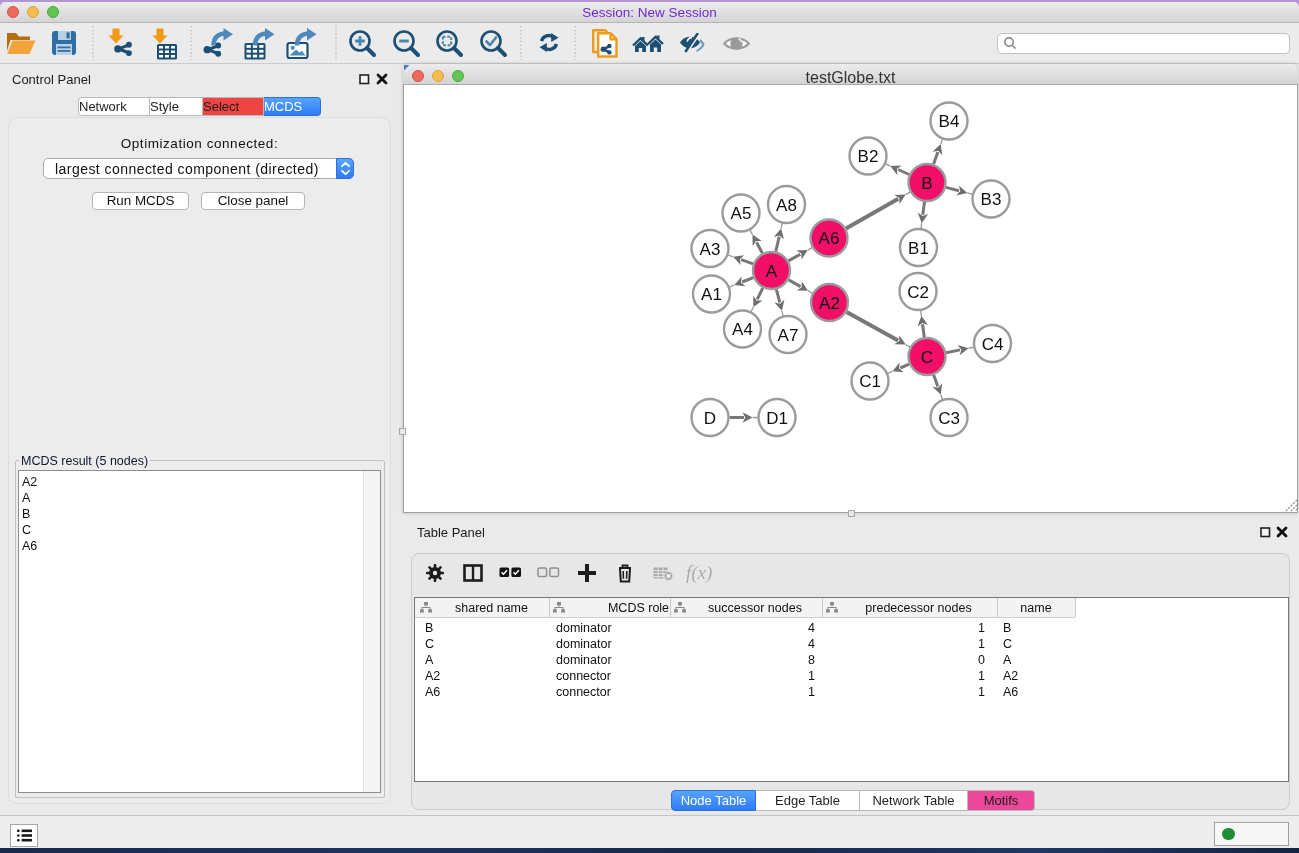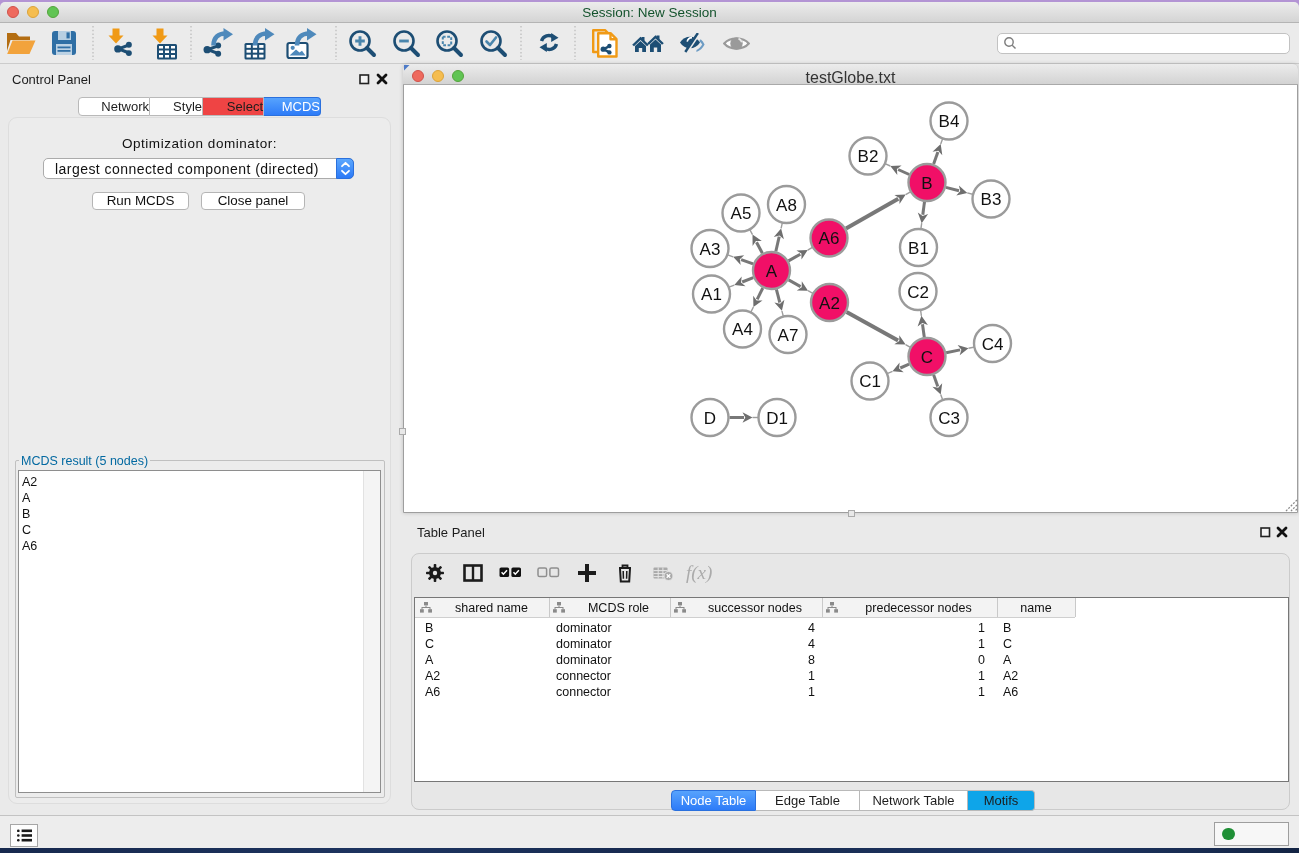--- a/index.html
+++ b/index.html
@@ -6,21 +6,21 @@
 .abs{position:absolute}
 svg{display:block}
 </style></head><body>
 
 <div class="abs" style="left:0;top:0;width:1299px;height:9px;background:#b394d4"></div>
 
 <div class="abs" style="left:0;top:2px;width:1299px;height:20.5px;background:linear-gradient(#ececec,#d4d4d4);border-bottom:1px solid #b4b4b4;border-radius:5px 5px 0 0"></div>
 <div class="abs" style="left:7px;top:6px;width:12px;height:12px;border-radius:50%;background:#ee6a5e;border:1px solid #d0524b"></div>
 <div class="abs" style="left:27px;top:6px;width:12px;height:12px;border-radius:50%;background:#f5bd4f;border:1px solid #dca339"></div>
 <div class="abs" style="left:47px;top:6px;width:12px;height:12px;border-radius:50%;background:#61c454;border:1px solid #54a43c"></div>
-<div class="abs" style="left:0;top:5px;width:1299px;text-align:center;font-size:13.5px;color:#14532d">Session: New Session</div>
+<div class="abs" style="left:0;top:5px;width:1299px;text-align:center;font-size:13.5px;color:#6d28d9">Session: New Session</div>
 
 <div class="abs" style="left:0;top:22.5px;width:1299px;height:41.5px;background:#ebebeb;border-bottom:1px solid #cccccc"></div>
 <svg class="abs" style="left:92.0px;top:26px" width="2" height="34">
     <line x1="1" y1="0" x2="1" y2="34" stroke="#b9b9b9" stroke-width="1.2" stroke-dasharray="1.5 2.2"></line>
   </svg>
 <svg class="abs" style="left:189.5px;top:26px" width="2" height="34">
     <line x1="1" y1="0" x2="1" y2="34" stroke="#b9b9b9" stroke-width="1.2" stroke-dasharray="1.5 2.2"></line>
   </svg>
 <svg class="abs" style="left:335.0px;top:26px" width="2" height="34">
     <line x1="1" y1="0" x2="1" y2="34" stroke="#b9b9b9" stroke-width="1.2" stroke-dasharray="1.5 2.2"></line>
@@ -188,42 +188,42 @@
 <div class="abs" style="left:12px;top:72px;font-size:13px;color:#1d1d1d">Control Panel</div>
 <svg class="abs" style="left:359px;top:74px" width="11" height="11">
     <rect x="1" y="1" width="8.5" height="8.5" fill="#f4f4f4" stroke="#222" stroke-width="1.6"></rect>
   </svg>
 <svg class="abs" style="left:376px;top:73px" width="12" height="12" viewBox="0 0 12 12">
     <path d="M2 2 L10 10 M10 2 L2 10" stroke="#111" stroke-width="2.8" stroke-linecap="round"></path>
   </svg>
 
 <div class="abs" style="left:8px;top:117px;width:383px;height:687px;background:#ececec;border:1px solid #ddd;border-radius:9px"></div>
 
-<div class="abs" style="left:78px;top:97px;height:19px;display:flex;font-size:13px;color:#1d1d1d;text-align:right;line-height:18px">
+<div class="abs" style="left:78px;top:97px;height:19px;display:flex;font-size:13px;color:#1d1d1d;text-align:left;line-height:18px">
 <div style="width:72px;background:#fff;border:1px solid #b9b9b9;border-radius:4px 0 0 4px">Network</div>
 <div style="width:53px;background:#fff;border:1px solid #b9b9b9;border-left:none">Style</div>
 <div style="width:61px;background:#ef4444;border:1px solid #b9b9b9;border-left:none">Select</div>
 <div style="width:57px;background:linear-gradient(#57a3fd,#2d7bf8);border:1px solid #2a70dd;border-left:none;border-radius:0 4px 4px 0;color:#fff">MCDS</div>
 </div>
 
-<div class="abs" style="left:8px;top:136px;width:383px;text-align:center;font-size:13.5px;letter-spacing:0.55px;color:#111">Optimization dominator:</div>
+<div class="abs" style="left:8px;top:136px;width:383px;text-align:center;font-size:13.5px;letter-spacing:0.55px;color:#111">Optimization connected:</div>
 
 <div class="abs" style="left:43px;top:158px;width:311px;height:20.5px;background:#fff;border:1px solid #ababab;border-radius:5px"></div>
 <div class="abs" style="left:55px;top:161px;font-size:14px;letter-spacing:0.45px;color:#111">largest connected component (directed)</div>
 <div class="abs" style="left:336px;top:158px;width:18px;height:20.5px;background:linear-gradient(#5ba7fd,#2c7af7);border:1px solid #2a70dd;border-radius:0 5px 5px 0"></div>
 <svg class="abs" style="left:339.5px;top:161px" width="11" height="15" viewBox="0 0 11 15">
     <path d="M2 5.2 L5.5 1.8 L9 5.2" fill="none" stroke="#fff" stroke-width="1.8" stroke-linecap="round" stroke-linejoin="round"></path>
     <path d="M2 9.8 L5.5 13.2 L9 9.8" fill="none" stroke="#fff" stroke-width="1.8" stroke-linecap="round" stroke-linejoin="round"></path>
   </svg>
 
 <div class="abs" style="left:92px;top:192px;width:97px;height:17.5px;background:#fff;border:1px solid #b5b5b5;border-radius:4px;font-size:13.4px;text-align:center;line-height:16px;color:#111">Run MCDS</div>
 <div class="abs" style="left:201px;top:192px;width:104px;height:17.5px;background:#fff;border:1px solid #b5b5b5;border-radius:4px;font-size:13.4px;text-align:center;line-height:16px;color:#111">Close panel</div>
 
 <div class="abs" style="left:15px;top:460px;width:370px;height:338px;border:1px solid #c0c0c0;border-radius:2px"></div>
-<div class="abs" style="left:19px;top:454px;background:#ececec;padding:0 2px;font-size:12.5px;color:#0369a1">MCDS result (5 nodes)</div>
+<div class="abs" style="left:19px;top:454px;background:#ececec;padding:0 2px;font-size:12.5px;color:#0f172a">MCDS result (5 nodes)</div>
 <div class="abs" style="left:18px;top:470px;width:363px;height:323px;background:#fff;border:1px solid #8e8e8e"></div>
 <div class="abs" style="left:363px;top:471px;width:17px;height:321px;background:#f4f4f4;border-left:1px solid #e2e2e2"></div>
 <div class="abs" style="left:22px;top:474px;font-size:12.5px;line-height:16px;color:#111">A2<br>A<br>B<br>C<br>A6</div>
 
 <div class="abs" style="left:403px;top:64px;width:895px;height:449px;background:#fff;border:1px solid #9e9e9e;border-radius:5px 5px 0 0;box-shadow:0 0 4px rgba(0,0,0,.18)"></div>
 <div class="abs" style="left:403px;top:64px;width:895px;height:21px;background:linear-gradient(#ececec,#d3d3d3);border-bottom:1px solid #a9a9a9;border-radius:5px 5px 0 0"></div>
 <svg class="abs" style="left:403.5px;top:64.5px" width="6" height="6">
     <path d="M0 0 L5.5 0 L0 5.5 Z" fill="#4e7bc8"></path>
   </svg>
 <div class="abs" style="left:412px;top:69.5px;width:12px;height:12px;border-radius:50%;background:#ee6a5e;border:1px solid #d0524b"></div>
@@ -442,21 +442,21 @@
   </svg>
 <svg class="abs" style="left:826px;top:602px" width="12" height="11" viewBox="0 0 12 11">
     <g fill="#8a8a8a">
 <rect x="4" y="0" width="4" height="3.4"></rect>
       <rect x="0" y="7.2" width="3.8" height="3.4"></rect>
       <rect x="8.2" y="7.2" width="3.8" height="3.4"></rect>
 <path d="M5.5 3.4 L6.5 3.4 L6.5 5 L10.5 5 L10.5 7.4 L9.5 7.4 L9.5 6 L2.5 6 L2.5 7.4 L1.5 7.4 L1.5 5 L5.5 5 Z"></path>
     </g>
   </svg>
 <div style="top:601px;font-size:12.5px;color:#111;text-align:center;position:absolute;left:434px;width:115px">shared name</div>
-<div style="top:601px;font-size:12.5px;color:#111;text-align:center;position:absolute;left:567px;width:103px">MCDS role</div>
+<div style="top:601px;font-size:12.5px;color:#111;text-align:center;position:absolute;left:587px;width:103px">MCDS role</div>
 <div style="top:601px;font-size:12.5px;color:#111;text-align:center;position:absolute;left:688px;width:134px">successor nodes</div>
 <div style="top:601px;font-size:12.5px;color:#111;text-align:center;position:absolute;left:840px;width:157px">predecessor nodes</div>
 <div style="top:601px;font-size:12.5px;color:#111;text-align:center;position:absolute;left:997px;width:78px">name</div>
 <div class="abs" style="left:425px;top:621px;font-size:12.5px;color:#111">B</div>
 <div class="abs" style="left:556px;top:621px;font-size:12.5px;color:#111">dominator</div>
 <div class="abs" style="left:715px;top:621px;width:100px;text-align:right;font-size:12.5px;color:#111">4</div>
 <div class="abs" style="left:885px;top:621px;width:100px;text-align:right;font-size:12.5px;color:#111">1</div>
 <div class="abs" style="left:1003px;top:621px;font-size:12.5px;color:#111">B</div>
 <div class="abs" style="left:425px;top:637px;font-size:12.5px;color:#111">C</div>
 <div class="abs" style="left:556px;top:637px;font-size:12.5px;color:#111">dominator</div>
@@ -476,21 +476,21 @@
 <div class="abs" style="left:425px;top:685px;font-size:12.5px;color:#111">A6</div>
 <div class="abs" style="left:556px;top:685px;font-size:12.5px;color:#111">connector</div>
 <div class="abs" style="left:715px;top:685px;width:100px;text-align:right;font-size:12.5px;color:#111">1</div>
 <div class="abs" style="left:885px;top:685px;width:100px;text-align:right;font-size:12.5px;color:#111">1</div>
 <div class="abs" style="left:1003px;top:685px;font-size:12.5px;color:#111">A6</div>
 
 <div class="abs" style="left:671px;top:790px;height:21px;display:flex;font-size:13px;color:#1d1d1d;text-align:center;line-height:20px">
 <div style="width:85px;background:linear-gradient(#57a3fd,#2d7bf8);border:1px solid #2a70dd;border-radius:4px 0 0 4px;color:#fff">Node Table</div>
 <div style="width:104px;background:#fff;border:1px solid #b9b9b9;border-left:none">Edge Table</div>
 <div style="width:108px;background:#fff;border:1px solid #b9b9b9;border-left:none">Network Table</div>
-<div style="width:67px;background:#0ea5e9;border:1px solid #b9b9b9;border-left:none;border-radius:0 4px 4px 0">Motifs</div>
+<div style="width:67px;background:#ec4899;border:1px solid #b9b9b9;border-left:none;border-radius:0 4px 4px 0">Motifs</div>
 </div>
 
 <div class="abs" style="left:0;top:815px;width:1299px;height:33px;background:#ededed;border-top:1px solid #c3c3c3"></div>
 <div class="abs" style="left:10px;top:823.5px;width:28px;height:23px;background:#fdfdfd;border:1px solid #a6a6a6"></div>
 <svg class="abs" style="left:17px;top:829px" width="15" height="13" viewBox="0 0 15 13">
     <g fill="#1a1a1a">
       <rect x="0" y="0.5" width="2.6" height="2.6" rx="1.2"></rect>
       <rect x="4.6" y="0.5" width="10.4" height="2.6"></rect>
       <rect x="0" y="5.2" width="2.6" height="2.6" rx="1.2"></rect>
       <rect x="4.6" y="5.2" width="10.4" height="2.6"></rect>

